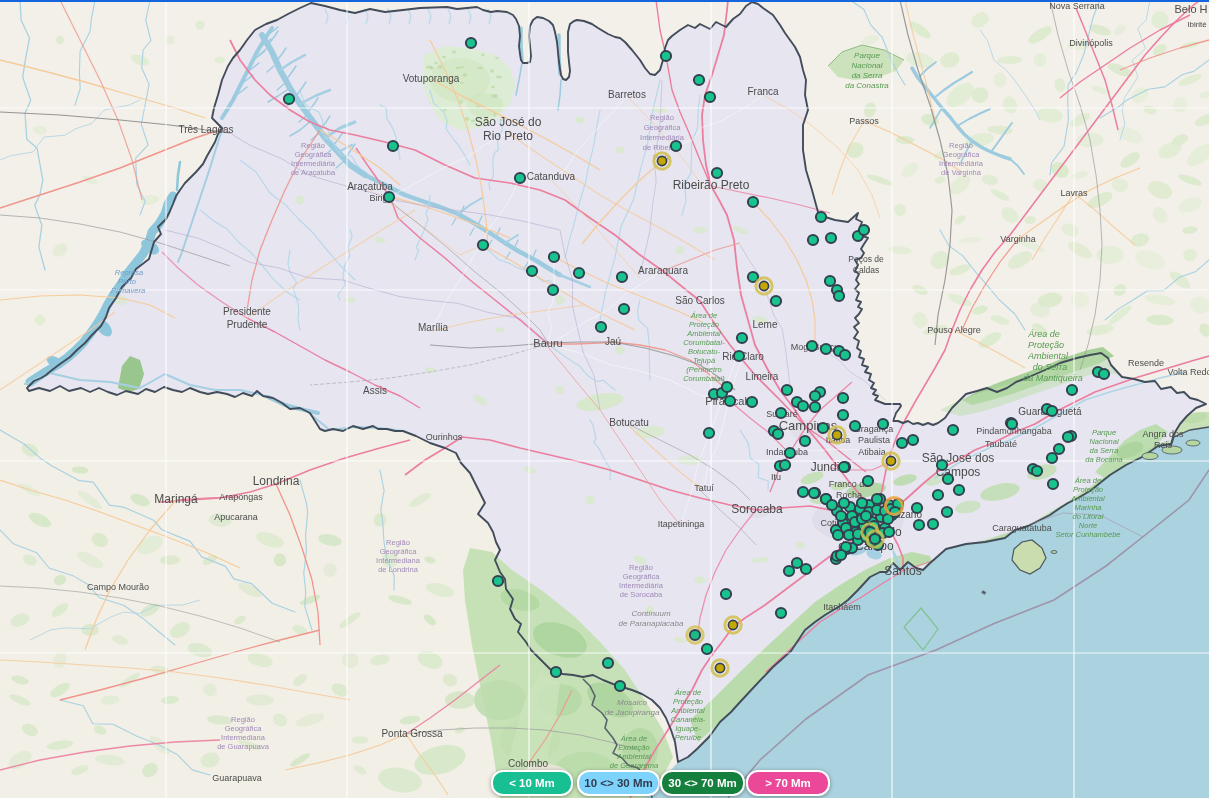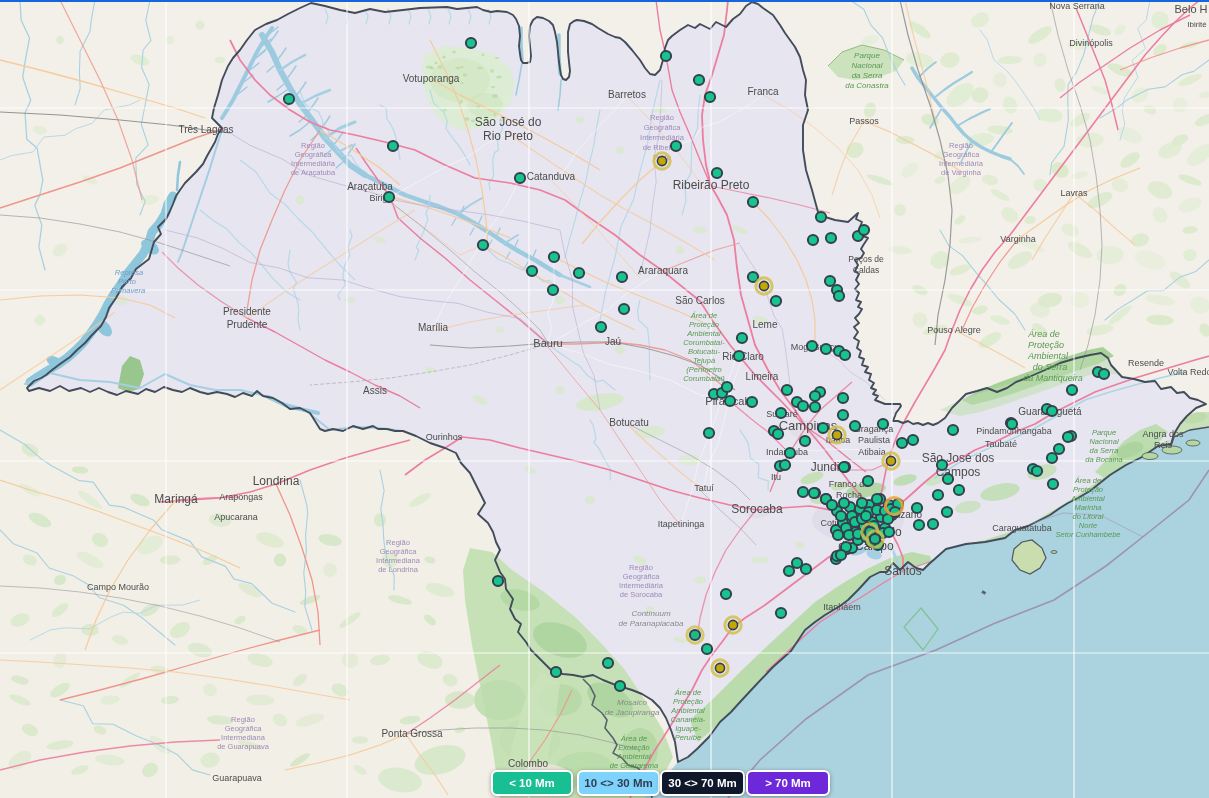--- a/index.html
+++ b/index.html
@@ -1,17 +1,17 @@
 <!DOCTYPE html>
 <html><head><meta charset="utf-8">
 <style>
 html,body{margin:0;padding:0;width:1209px;height:798px;overflow:hidden;font-family:"Liberation Sans",sans-serif;}
 #map{position:relative;width:1209px;height:798px;}
 #topbar{position:absolute;left:0;top:0;width:1209px;height:2px;background:#1566de;z-index:10;}
-.leg{position:absolute;top:770px;height:22px;border:2px solid #fff;border-radius:6px;box-shadow:0 1px 4px rgba(0,0,0,.35);
+.leg{position:absolute;top:770px;height:22px;border:2px solid #fff;border-radius:12px;box-shadow:0 1px 4px rgba(0,0,0,.35);
 font-weight:bold;font-size:11.5px;text-align:center;line-height:22px;z-index:5;}
 </style></head>
 <body>
 <div id="map">
 <svg width="1209" height="798" viewBox="0 0 1209 798" xmlns="http://www.w3.org/2000/svg" font-family="Liberation Sans, sans-serif">
       <rect width="1209" height="798" fill="#f3f0e9"></rect>
       <rect x="0" y="380" width="500" height="418" fill="#f1eee4" fill-opacity="0.6"></rect>
       <polygon points="311,3 325,6 340,10 355,13 370,9 385,12 403,10 420,8 447,7 457,9 467,8 477,7 483,10 491,12 497,11 507,12 513,15 516,19 519,26 520,36 519,46 520,54 521,60 523,63 527,63 530,62 531,56 530,46 529,36 530,26 533,20 537,17 543,18 549,21 553,25 555,32 557,42 558,52 559,62 560,69 561,75 563,79 566,80 569,77 570,71 569,62 568,52 568,42 568,32 570,24 574,21 577,20 584,21 592,24 598,28 608,34 615,37 620,38 625,42 632,50 640,60 645,68 650,74 655,75 660,70 663,60 665,48 668,40 672,36 680,30 688,25 695,28 700,24 710,29 716,22 726,27 733,19 740,14 746,6 752,2 758,4 763,8 773,15 780,25 785,33 795,47 800,57 803,70 806,80 805,95 808,110 803,125 803,150 806,170 812,190 818,212 822,216 835,220 848,222 858,213 856,219 862,222 860,227 865,229 863,236 868,238 864,244 861,249 864,253 861,258 855,260 858,265 855,271 859,274 856,280 859,284 855,289 859,293 856,300 861,302 858,307 862,309 859,314 855,318 859,323 854,327 858,332 854,338 859,341 857,348 861,351 859,357 864,359 862,365 868,367 865,372 871,374 869,380 874,383 871,388 876,390 873,394 878,396 875,400 880,402 885,404 895,404 900,404 901,406 899,409 896,413 895,416 893,421 898,421 903,423 908,421 913,424 918,423 923,425 928,423 933,425 938,423 945,418 952,408 960,400 966,394 977,391 987,388 997,392 1007,388 1016,382 1029,377 1045,370 1060,363 1077,358 1090,355 1101,353 1108,358 1111,365 1122,377 1134,379 1145,382 1155,381 1161,389 1171,387 1177,393 1184,392 1190,398 1198,400 1206,404 1196,408 1187,416 1180,424 1174,434 1171,444 1158,446 1142,457 1126,465 1110,475 1090,491 1078,498 1068,503 1060,508 1050,515 1040,520 1028,526 1015,530 1005,538 995,540 985,542 966,544 946,549 929,564 923,570 916,568 908,562 900,570 893,563 887,572 880,572 870,577 858,590 848,600 840,606 825,615 815,622 805,630 791,651 773,667 754,687 741,701 731,712 720,722 709,737 697,749 688,757 678,762 675,742 671,730 666,718 660,708 652,700 642,694 632,690 622,687 613,684 603,680 593,675 583,677 573,675 563,674 553,672 546,665 540,659 531,650 526,642 518,632 521,624 515,619 510,609 513,599 506,589 505,579 500,572 495,560 500,550 496,542 493,532 488,523 478,514 485,503 480,493 475,483 470,473 461,463 456,453 445,448 430,443 416,436 403,431 395,431 387,429 378,429 373,426 363,429 353,426 343,431 333,429 325,431 320,429 310,413 300,408 290,409 282,403 273,398 263,396 257,391 252,396 243,393 235,397 227,394 217,392 208,394 200,392 190,388 182,392 173,390 164,387 155,392 146,389 138,394 126,391 117,395 108,392 99,388 90,392 81,388 69,391 60,386 50,391 39,388 29,391 27,388 34,381 41,378 46,375 52,370 60,364 70,357 77,350 85,343 92,335 101,326 106,317 109,308 116,298 122,287 131,278 136,269 149,259 154,242 161,234 158,227 166,219 170,211 173,204 176,196 180,190 185,183 190,178 196,172 203,164 207,156 211,149 215,142 218,134 222,128 212,118 214,108 218,95 222,80 228,66 233,58 240,50 247,40 255,30 266,24 277,20 288,14 300,8 311,3" fill="#e6e5f0" stroke="none"></polygon>
       <polygon points="470,548 492,552 512,570 544,592 575,617 600,642 625,670 646,702 663,730 673,757 660,782 648,798 500,798 492,745 482,695 472,645 465,600 463,570" fill="#c3e0b2" fill-opacity="0.92"></polygon>
       <ellipse cx="560" cy="640" rx="28" ry="16" fill="#a9d29a" fill-opacity="0.8" transform="rotate(20 560 640)"></ellipse>
@@ -833,15 +833,15 @@
       <circle cx="891" cy="461" r="4.6" fill="#c4a703" stroke="#33404f" stroke-width="1.6"></circle>
       <circle cx="733" cy="625" r="8.2" fill="none" stroke="#d2c04e" stroke-width="3" stroke-opacity="0.85"></circle>
       <circle cx="733" cy="625" r="4.6" fill="#c4a703" stroke="#33404f" stroke-width="1.6"></circle>
       <circle cx="720" cy="668" r="8.2" fill="none" stroke="#d2c04e" stroke-width="3" stroke-opacity="0.85"></circle>
       <circle cx="720" cy="668" r="4.6" fill="#c4a703" stroke="#33404f" stroke-width="1.6"></circle>
     </svg>
 <div id="topbar"></div>
 
 <div class="leg" style="left:491px;width:78px;background:#17bf92;color:#fff">&lt; 10 Mm</div>
 <div class="leg" style="left:577px;width:79px;background:#7dd3fc;color:#333c4e">10 &lt;&gt; 30 Mm</div>
-<div class="leg" style="left:660px;width:81px;background:#0f172a;color:#fff">30 &lt;&gt; 70 Mm</div>
-<div class="leg" style="left:746px;width:80px;background:#6d28d9;color:#fff">&gt; 70 Mm</div>
+<div class="leg" style="left:660px;width:81px;background:#15803d;color:#fff">30 &lt;&gt; 70 Mm</div>
+<div class="leg" style="left:746px;width:80px;background:#ec4899;color:#fff">&gt; 70 Mm</div>
 
 </div>
 </body></html>

